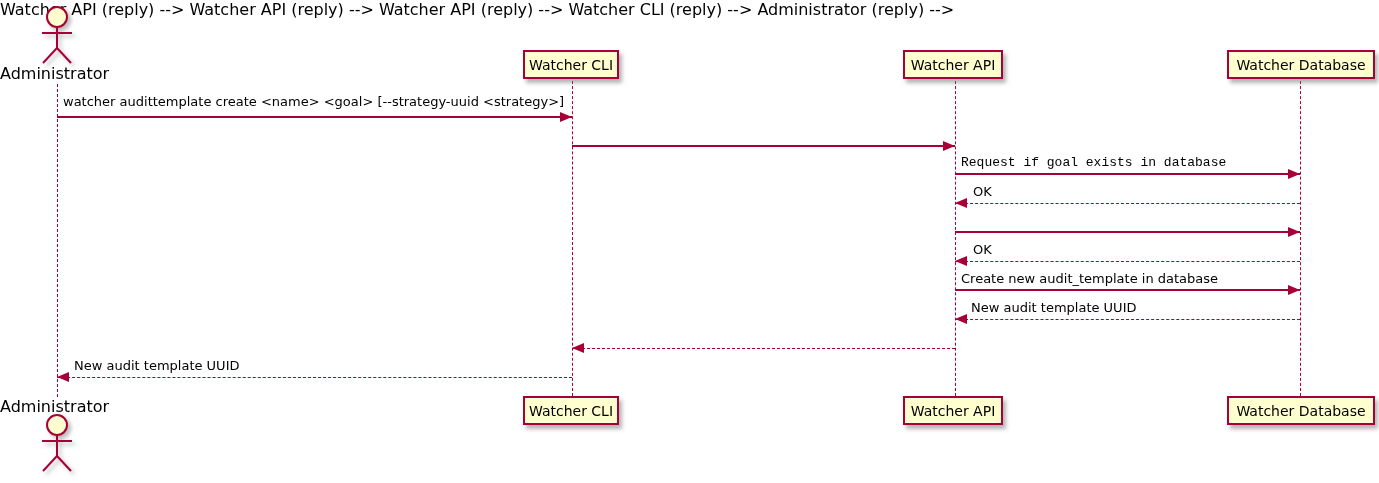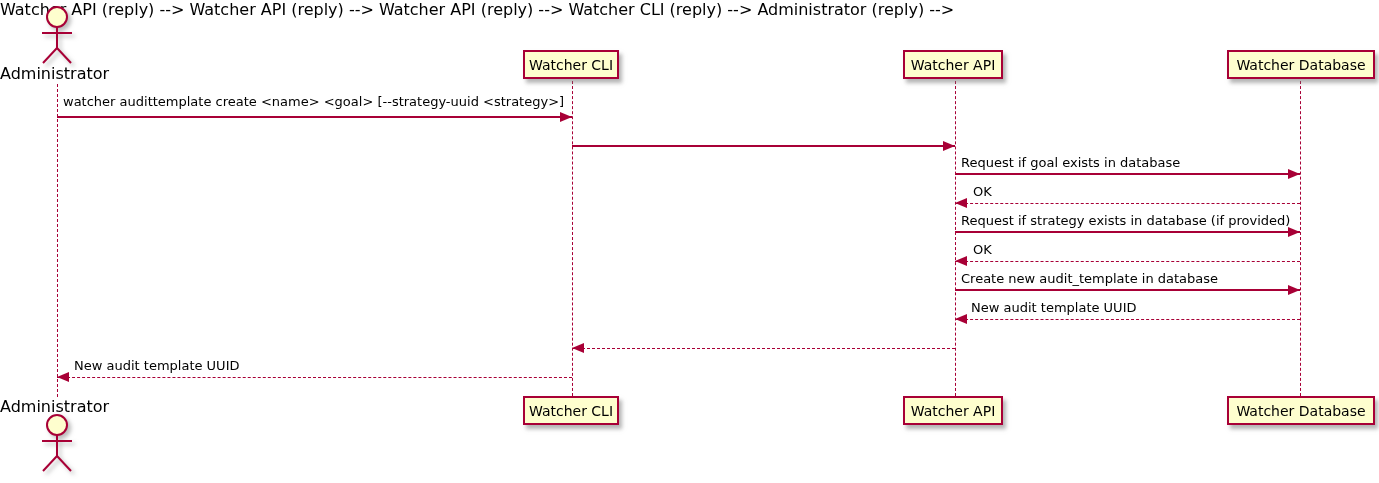--- a/index.html
+++ b/index.html
@@ -102,31 +102,30 @@
   
   <div class="msg-text" style="left:63px; top:94px;">watcher audittemplate create &lt;name&gt; &lt;goal&gt; [--strategy-uuid &lt;strategy&gt;]</div>
   <div class="msg-line solid" style="left:57px; top:116px; width:515px;"></div>
   <div class="arrow right" style="left:560px; top:112px;"></div>
 
   
   <div class="msg-line solid" style="left:572px; top:145px; width:383px;"></div>
   <div class="arrow right" style="left:943px; top:141px;"></div>
 
   
-  <div class="msg-text" style="left:961px; top:155px;">Request if goal exists in database</div>
+  <div class="msg-text" style="left:961px; top:155px;font-family:Liberation Mono, monospace;">Request if goal exists in database</div>
   <div class="msg-line solid" style="left:955px; top:173px; width:345px;"></div>
   <div class="arrow right" style="left:1288px; top:169px;"></div>
 
    Watcher API (reply) --&gt;
   <div class="msg-text" style="left:973px; top:184px;">OK</div>
   <div class="msg-line dashed" style="left:955px; top:203px; width:345px;"></div>
   <div class="arrow left" style="left:955px; top:198px;"></div>
 
   
-  <div class="msg-text" style="left:961px; top:213px;">Request if strategy exists in database (if provided)</div>
   <div class="msg-line solid" style="left:955px; top:231px; width:345px;"></div>
   <div class="arrow right" style="left:1288px; top:227px;"></div>
 
    Watcher API (reply) --&gt;
   <div class="msg-text" style="left:973px; top:242px;">OK</div>
   <div class="msg-line dashed" style="left:955px; top:261px; width:345px;"></div>
   <div class="arrow left" style="left:955px; top:256px;"></div>
 
   
   <div class="msg-text" style="left:961px; top:271px;">Create new audit_template in database</div>

